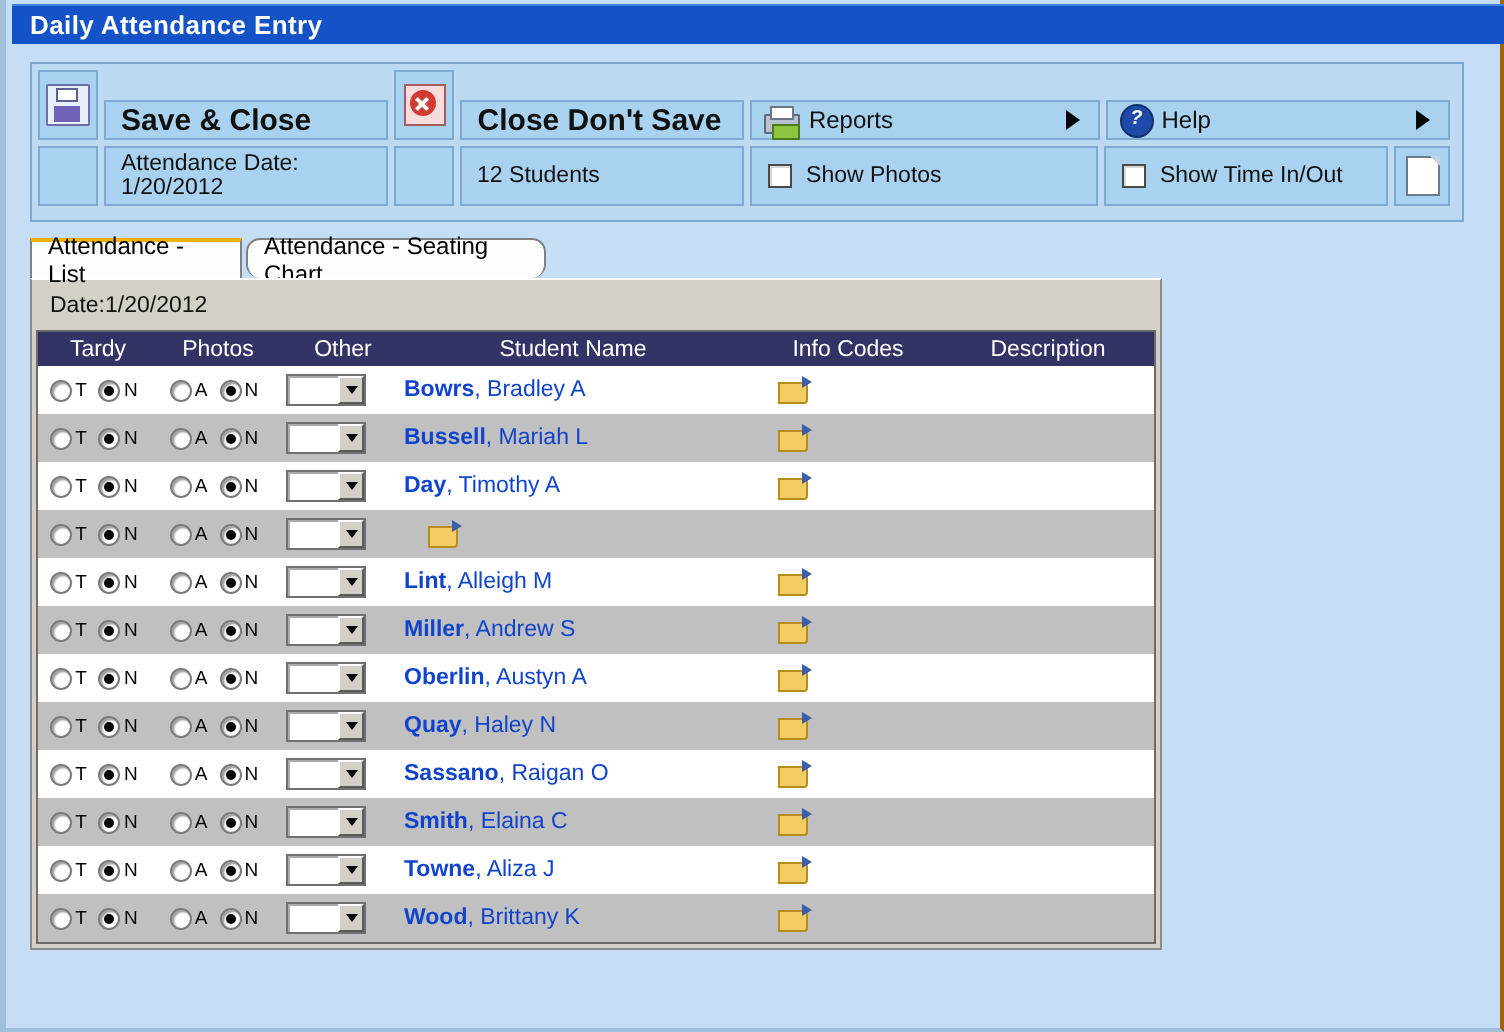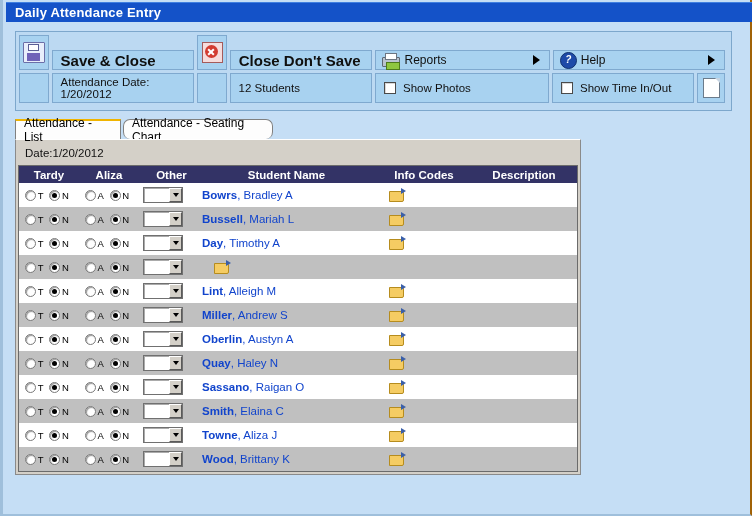--- a/index.html
+++ b/index.html
@@ -92,21 +92,21 @@
   #panel{
     position:absolute;left:12px;top:139px;width:566px;
     background:#d4d0c8;border:1px solid #8a8a8a;border-top:1px solid #fff;
     box-sizing:border-box;
   }
   #dateline{height:25px;display:flex;align-items:center;padding-left:9px;font-size:11.5px;color:#111;background:#d4d0c8;}
   
   #grid{margin:0 2px 2px 2px;border:1px solid #6b6b6b;background:#fff;}
   .ghead{
     display:flex;height:17px;background:#333366;color:#fff;
-    font-size:11.5px;font-weight:bold;align-items:center;
+    font-size:11.5px;font-weight:normal;align-items:center;
   }
   .ghead .hc{box-sizing:border-box;}
   .c-tardy{width:60px;text-align:center;}
   .c-absent{width:60px;text-align:center;}
   .c-other{width:60px;padding-left:5px;text-align:center;}
   .c-name{width:175px;text-align:center;}
   .c-info{width:100px;text-align:center;}
   .c-desc{width:100px;text-align:center;}
   .grow{display:flex;height:24px;align-items:center;background:#fff;}
   .grow.alt{background:#c0c0c0;}
@@ -229,21 +229,21 @@
   </div>
 
   <div id="panel">
     <div id="dateline">
       <span>Date:1/20/2012</span>
     </div>
 
     <div id="grid">
       <div class="ghead">
         <div class="hc c-tardy">Tardy</div>
-        <div class="hc c-absent">Aliza</div>
+        <div class="hc c-absent">Photos</div>
         <div class="hc c-other">Other</div>
         <div class="hc c-name">Student Name</div>
         <div class="hc c-info">Info Codes</div>
         <div class="hc c-desc">Description</div>
       </div>
       <div id="grid-body">
           <div class="grow">
             <div class="cell tardy">
               <span class="ropt">
                 <span class="radio"></span>

